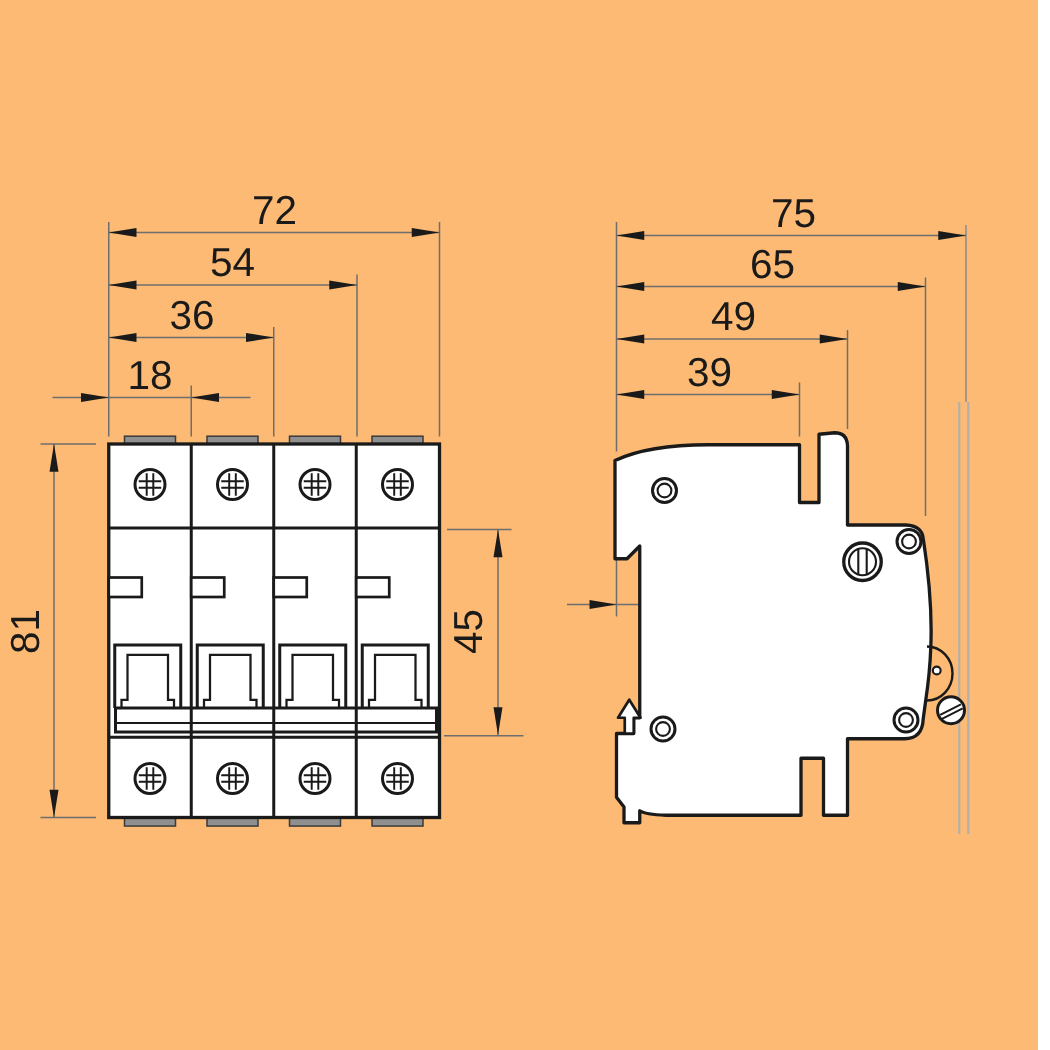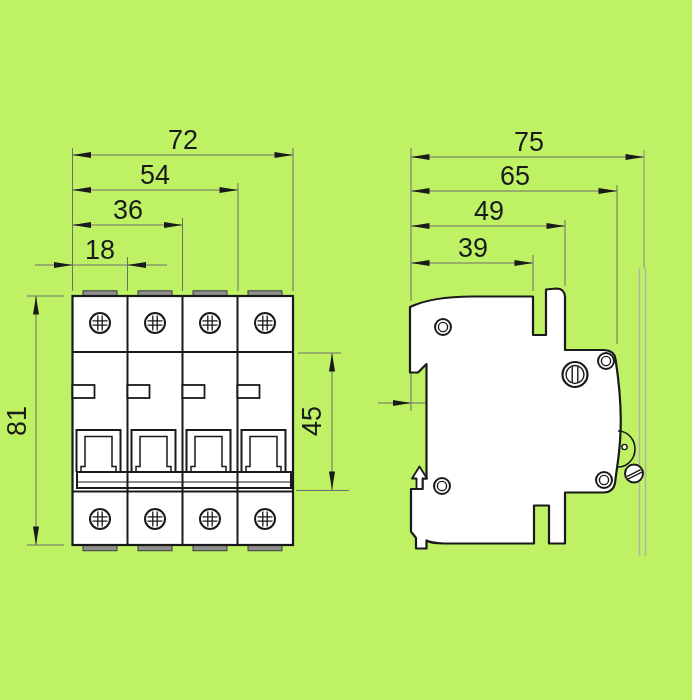--- a/index.html
+++ b/index.html
@@ -1,16 +1,16 @@
 <!DOCTYPE html>
 <html><head>
 <meta charset="utf-8">
 <style>
   html,body{margin:0;padding:0;background:#fff;}
-  .canvas{width:692px;height:700px;background:#bef264;position:relative;overflow:hidden;text-decoration:underline;}
+  .canvas{width:692px;height:700px;background:#fdba74;position:relative;overflow:hidden;text-decoration:underline;}
   svg{display:block;}
   text.dim{font-family:"Liberation Sans","DejaVu Sans",sans-serif;font-size:27px;fill:#1a1a1a;}
 </style>
 </head>
 <body>
 
 <div class="canvas">
 <svg width="700" height="700" viewBox="0 0 700 700">
 
   <g>

